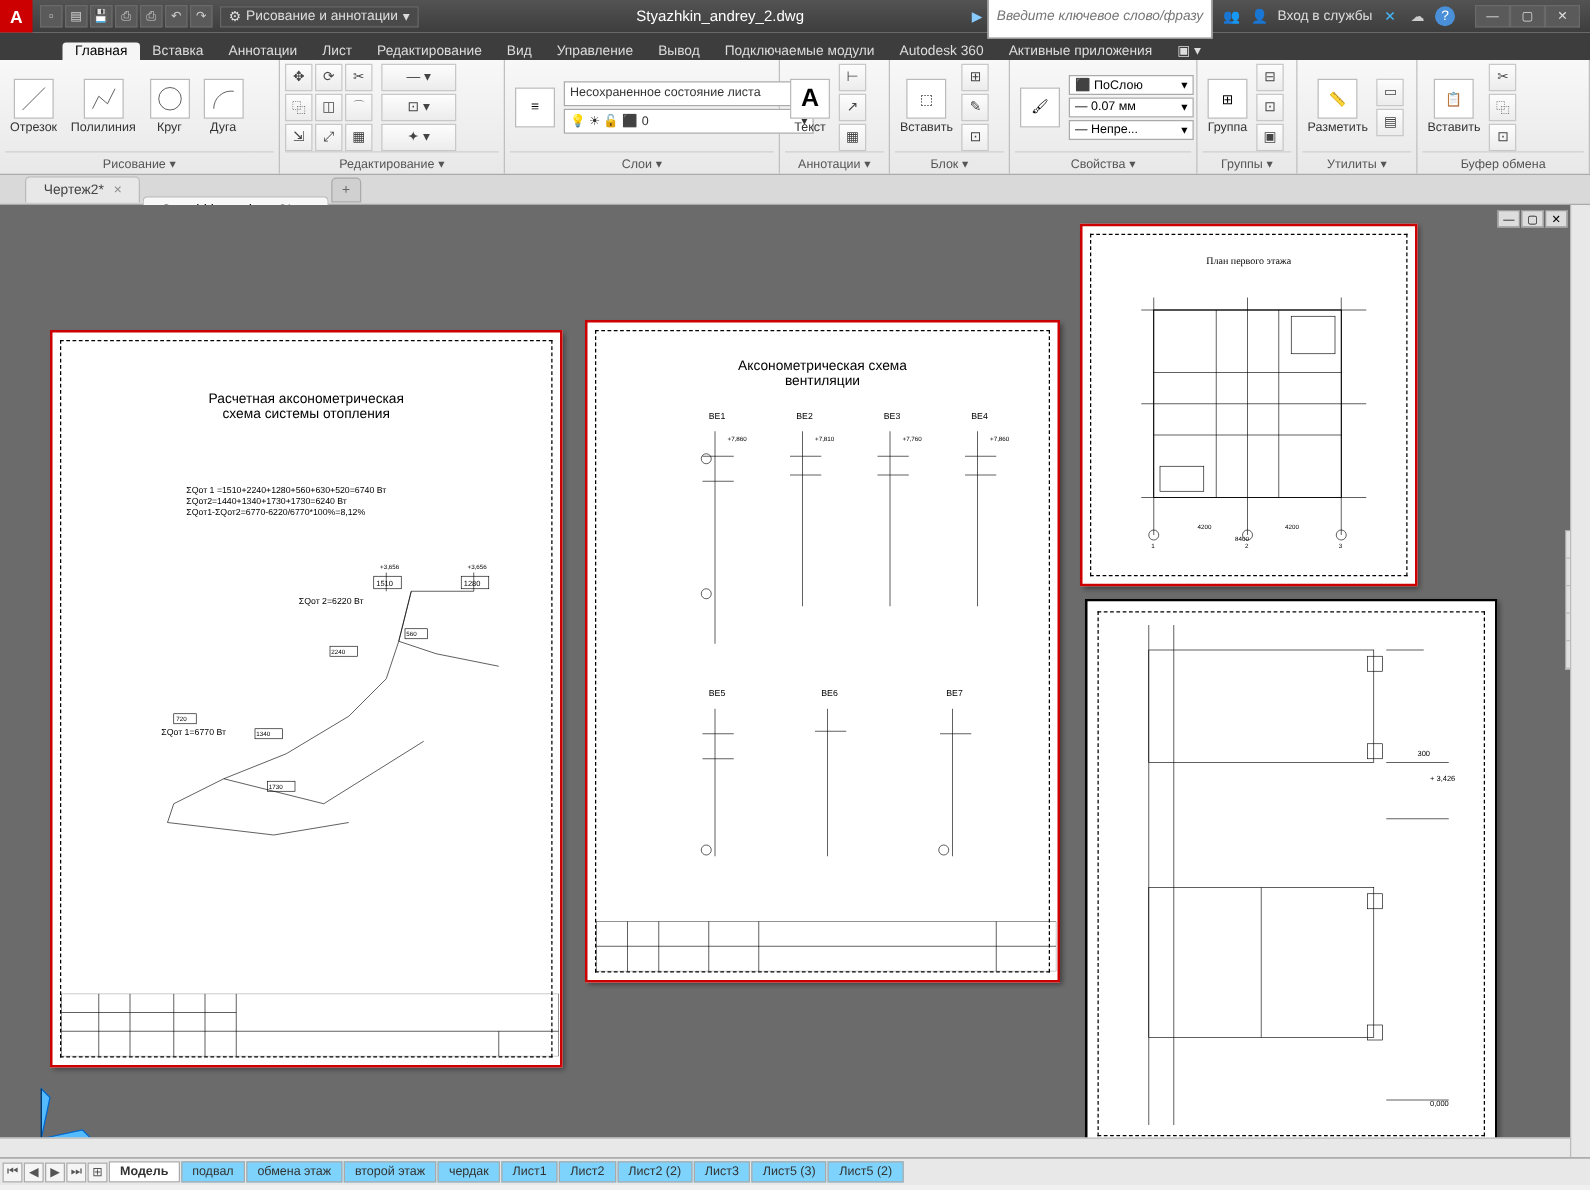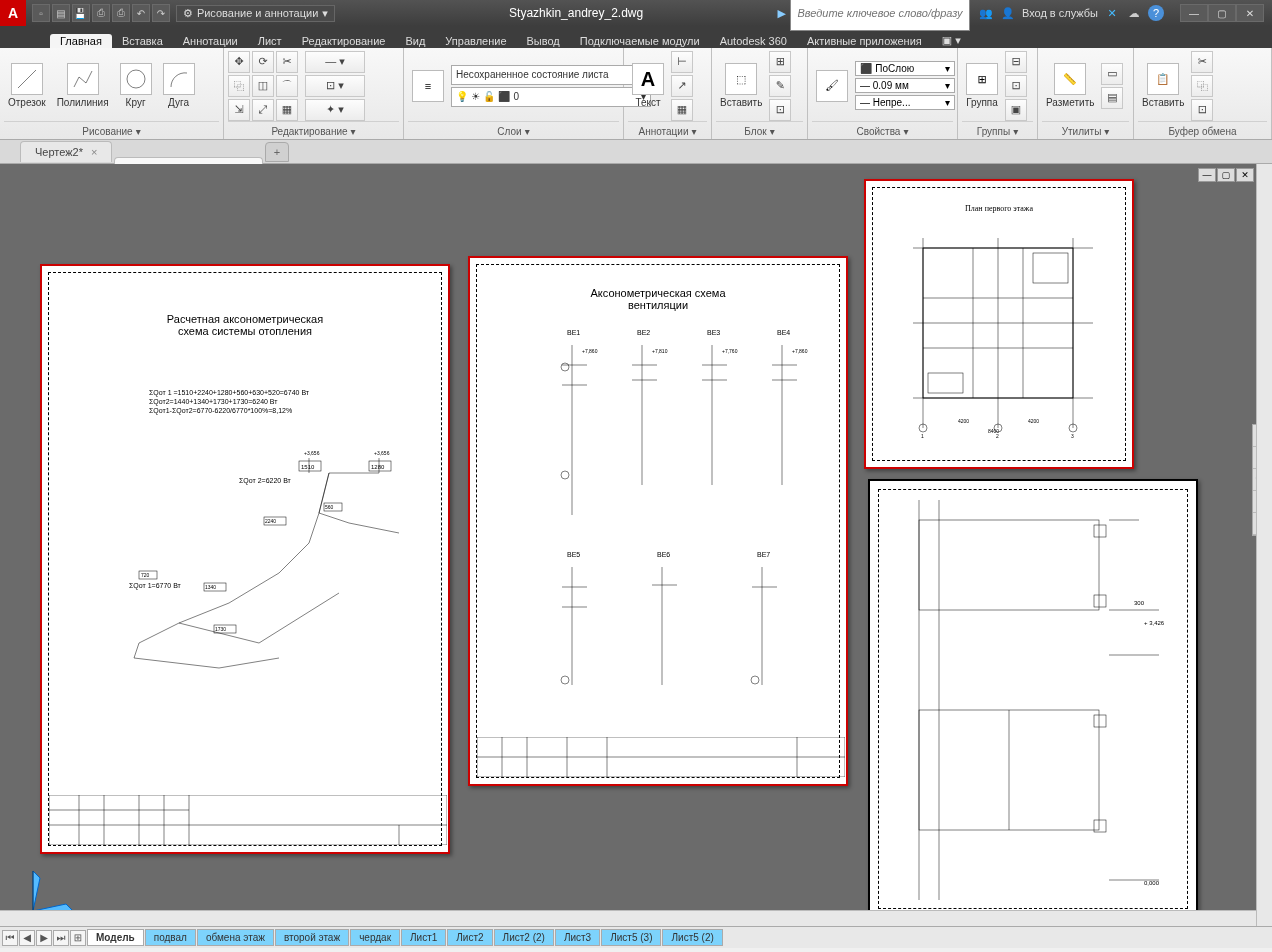--- a/index.html
+++ b/index.html
@@ -234,21 +234,21 @@
     <div class="panel-body">
       <div class="big-btn">
           <div class="ico">🖌</div>
         </div>
       <div class="col-stack" style="flex:1">
         <div class="prop-dd" style="width:100px">
             <span>⬛ <span>ПоСлою</span></span>
             <span>▾</span>
           </div>
         <div class="prop-dd" style="width:100px">
-            <span>— <span>0.09 мм</span></span>
+            <span>— <span>0.07 мм</span></span>
             <span>▾</span>
           </div>
         <div class="prop-dd" style="width:100px">
             <span>— <span>Непре...</span></span>
             <span>▾</span>
           </div>
       </div>
     </div>
     <div class="panel-title"><span>Свойства</span> ▾</div>
   </div>

